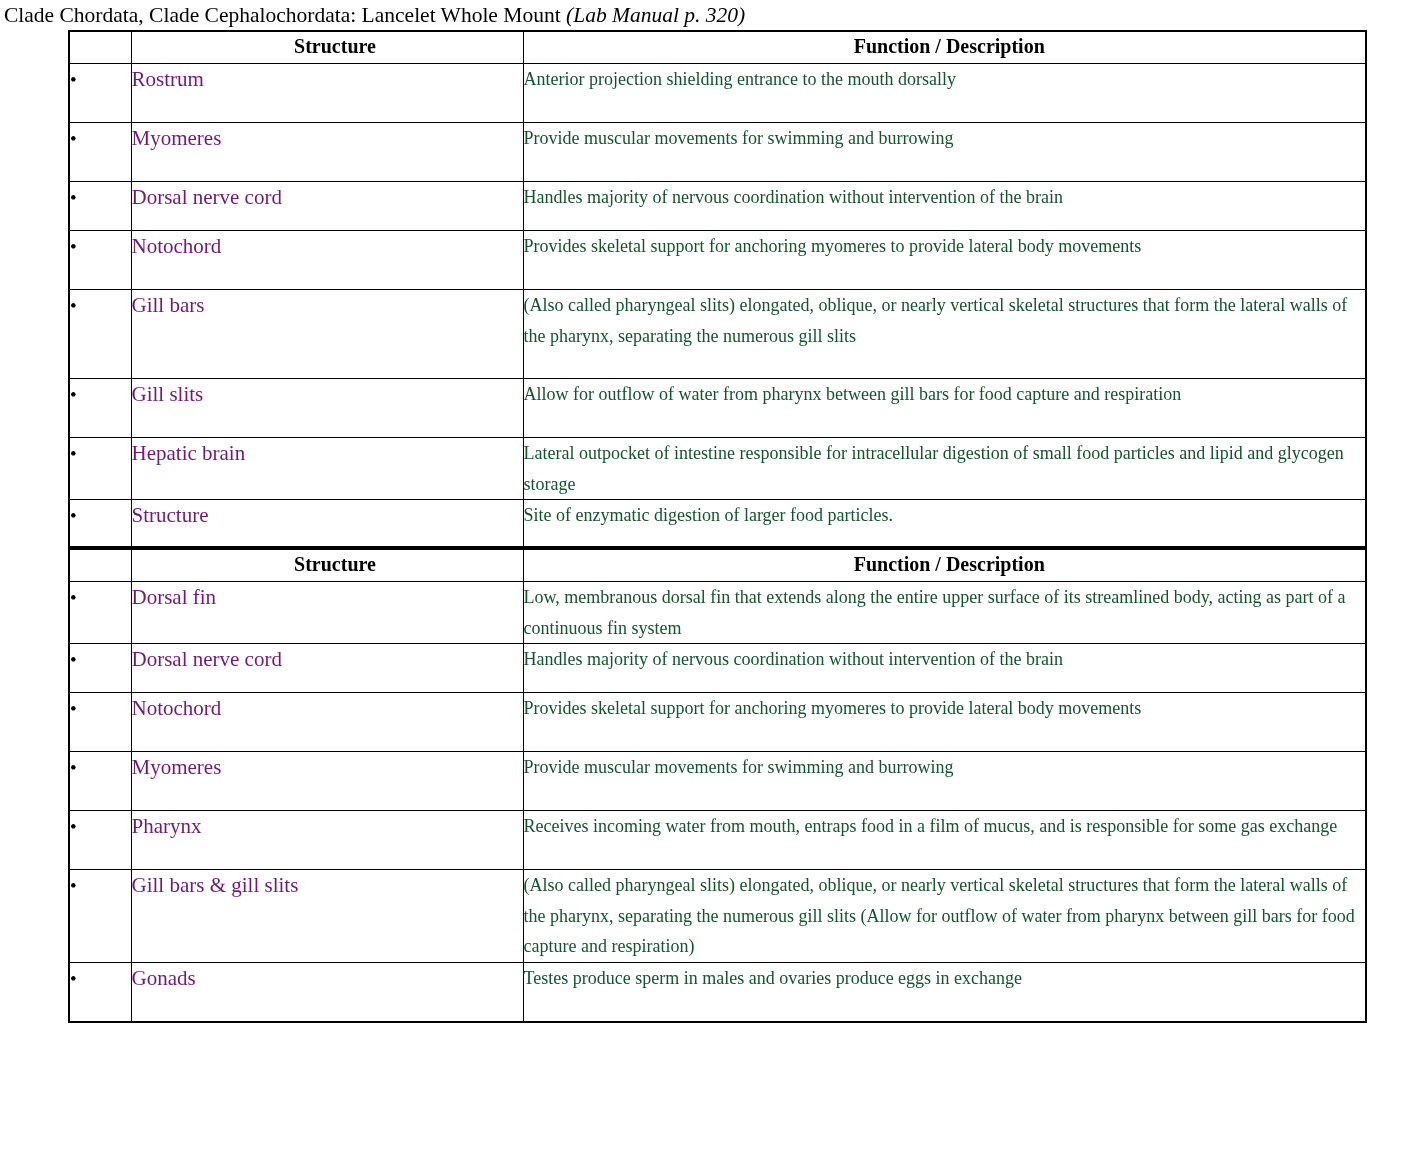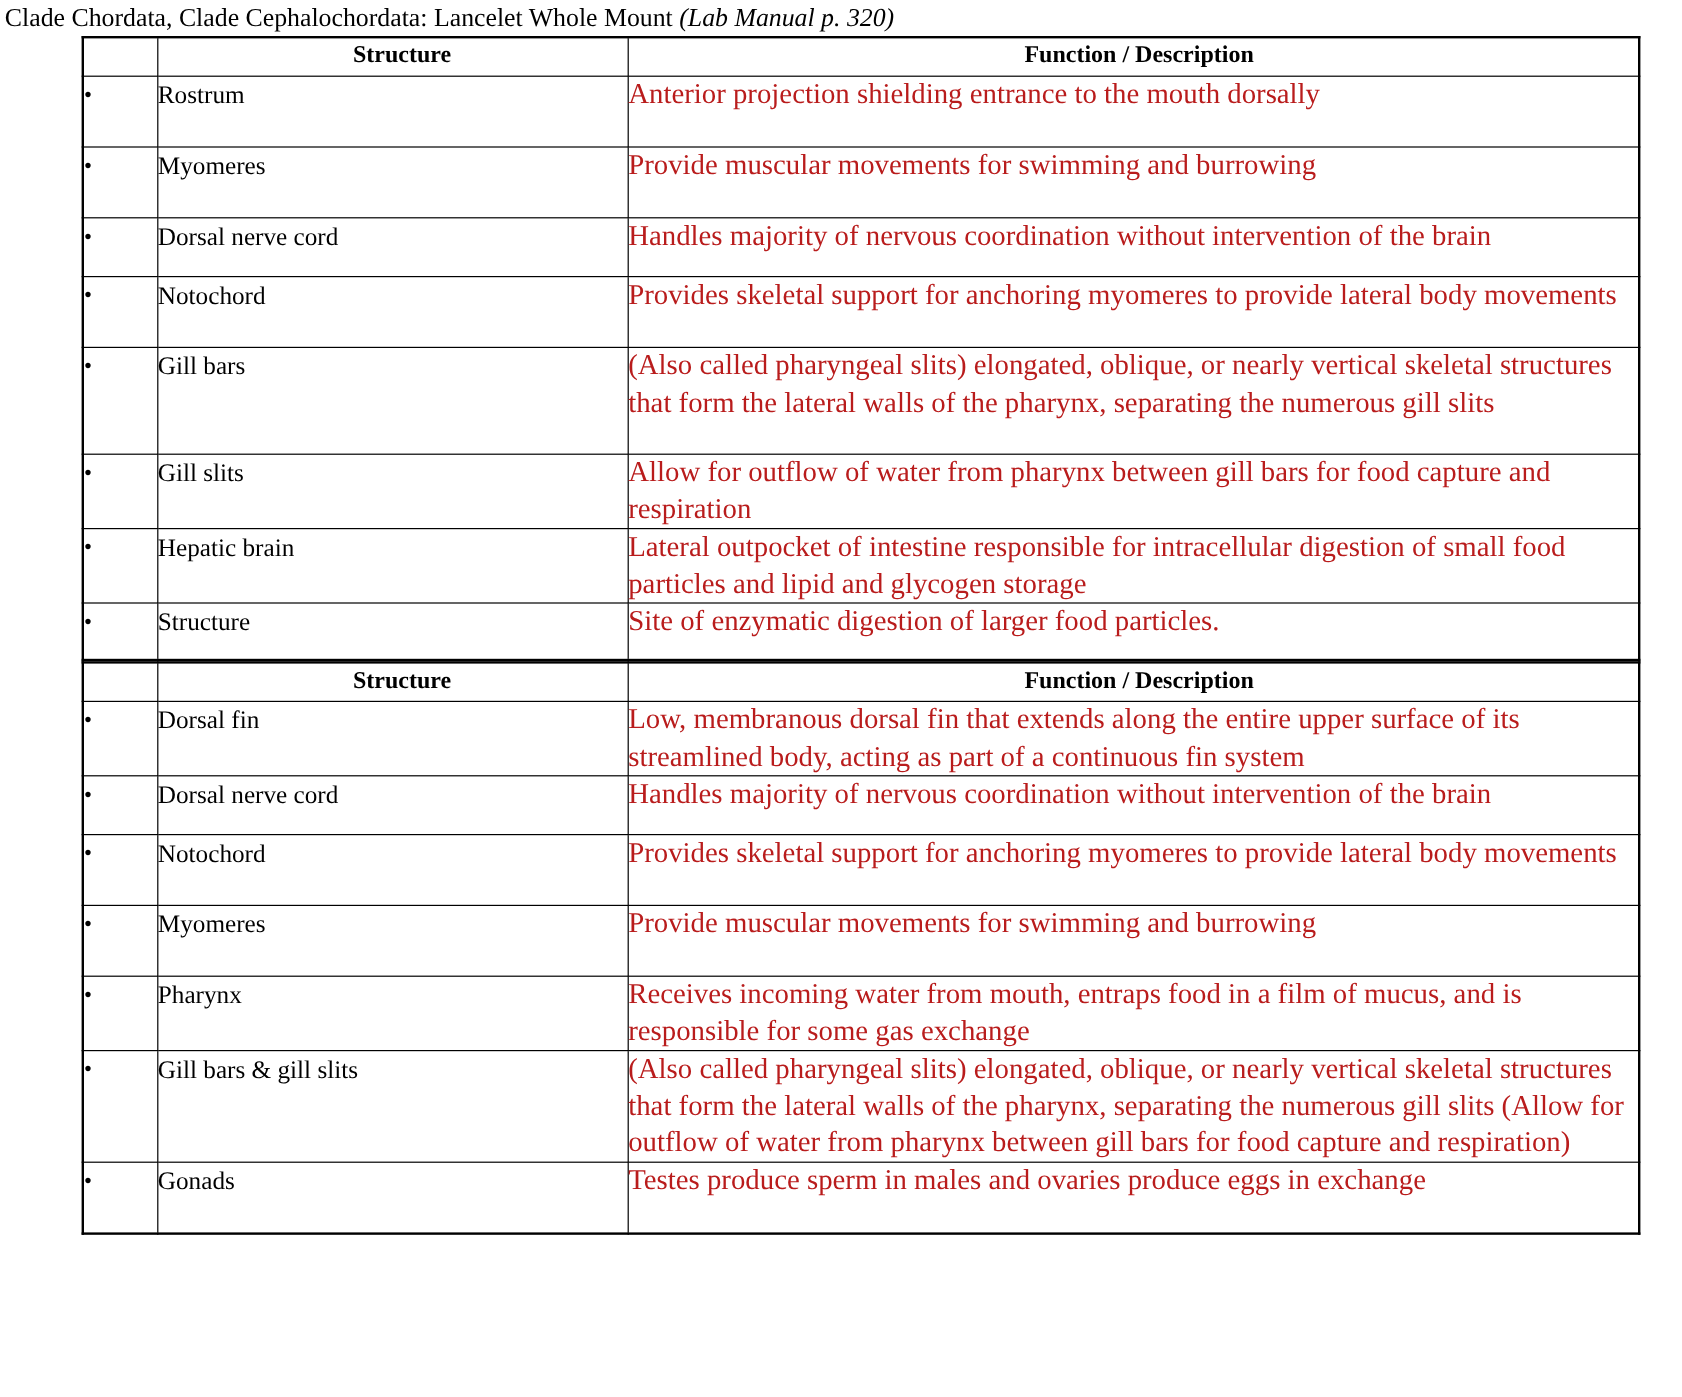--- a/index.html
+++ b/index.html
@@ -75,28 +75,28 @@
   td.bullet-cell .dot {
     display: inline-block;
     font-size: 19px;
     line-height: 30px;
     color: #000;
   }
   td.struct-cell {
     padding-left: 16px;
     font-size: 21px;
     line-height: 30px;
-    color: #000000;
+    color: #701a75;
   }
   td.desc-cell {
     padding-left: 10px;
     padding-right: 6px;
-    font-size: 24px;
+    font-size: 18px;
     line-height: 30.5px;
-    color: #b91c1c;
+    color: #14532d;
   }
 
   
   tr.r-h1 td { height: 58px; }
   tr.r-h2 td { height: 58px; }
   tr.r-h3 td { height: 48px; }
   tr.r-h4 td { height: 58px; }
   tr.r-h5 td { height: 88px; }
   tr.r-h6 td { height: 58px; }
   tr.r-h7 td { height: 58px; }

